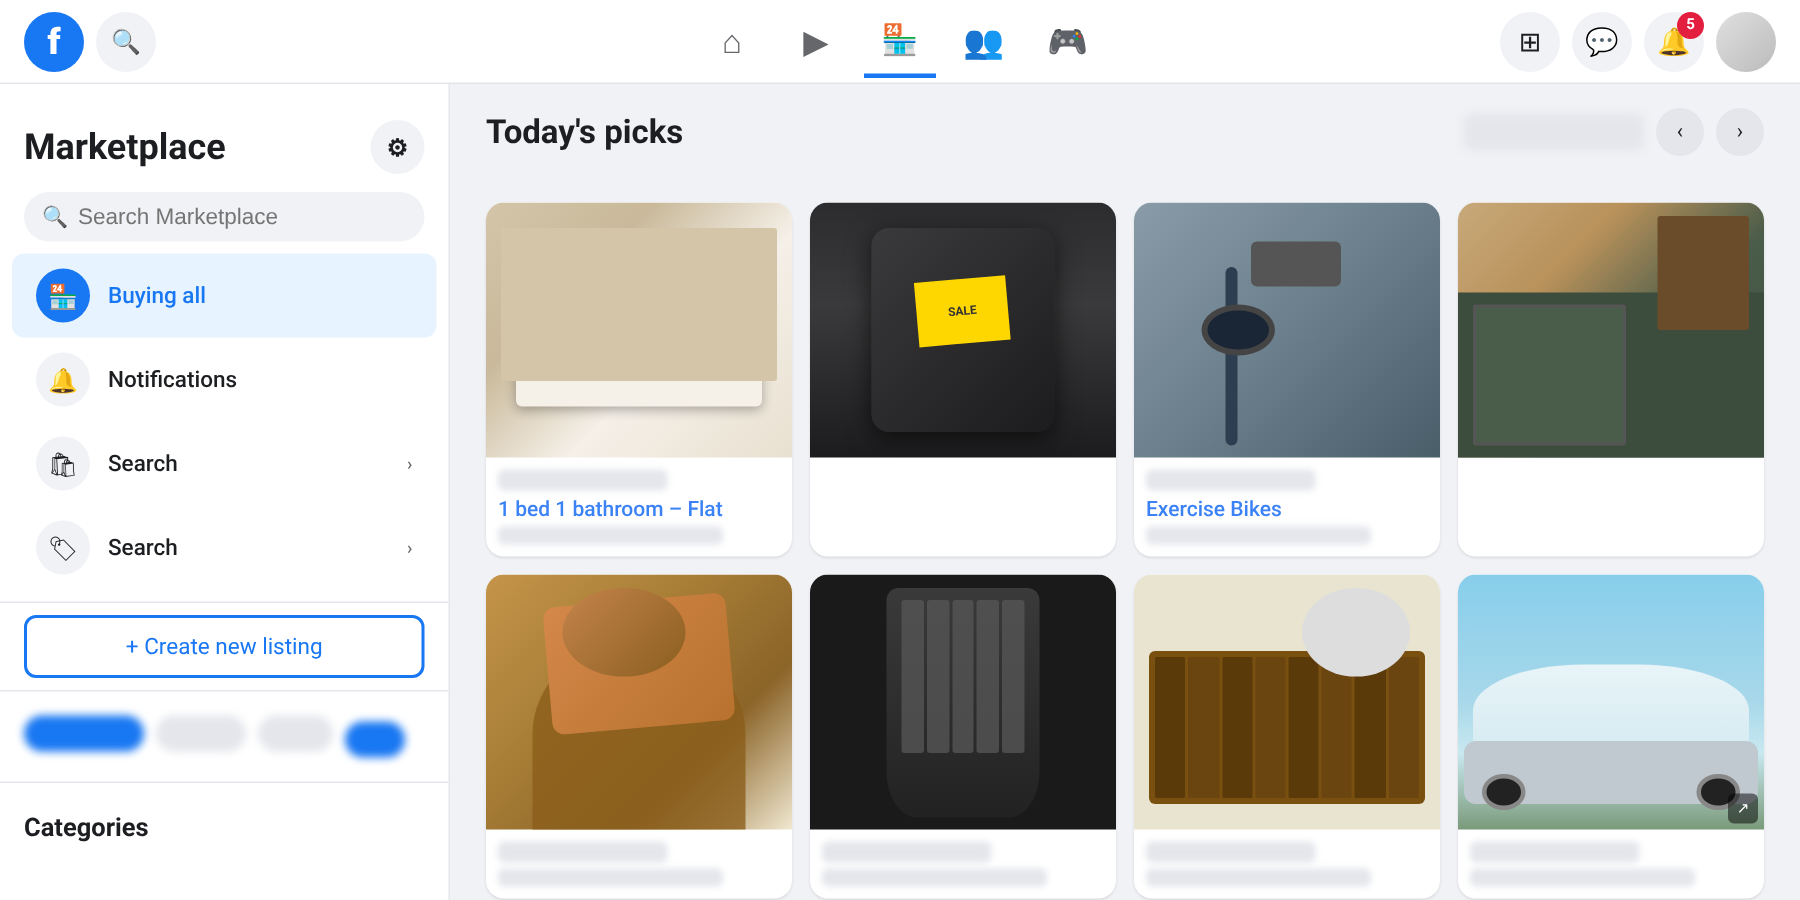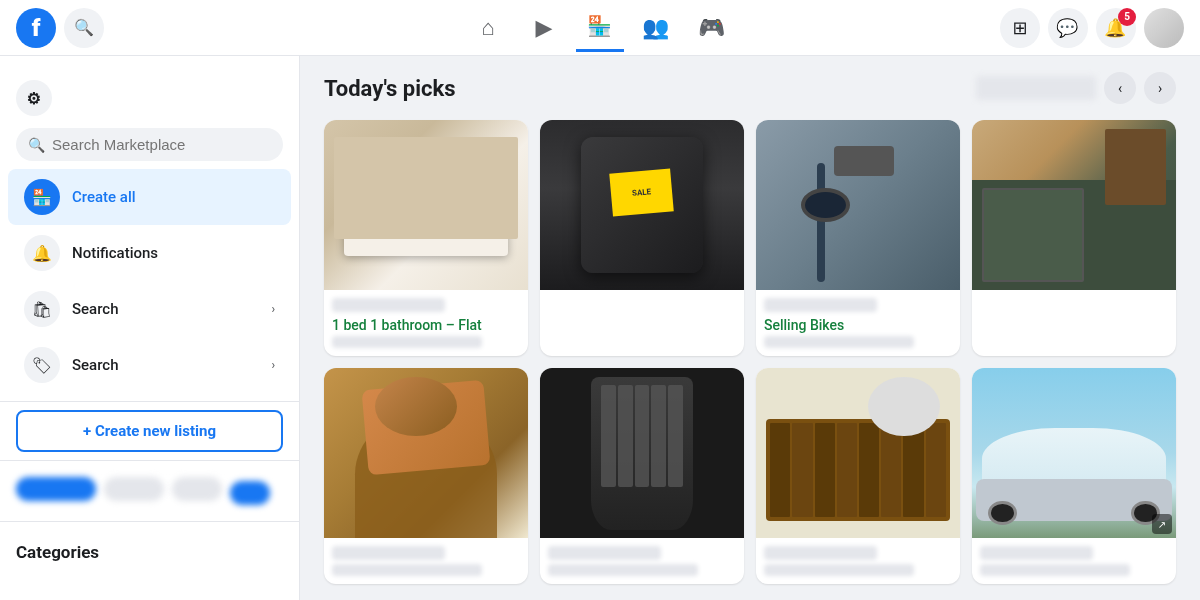--- a/index.html
+++ b/index.html
@@ -32,42 +32,42 @@
     .sidebar-title { font-size: 24px; font-weight: 700; padding: 8px 16px 12px; display: flex; align-items: center; justify-content: space-between; }
     .sidebar-gear { width: 36px; height: 36px; background: #f0f2f5; border-radius: 50%; display: flex; align-items: center; justify-content: center; cursor: pointer; font-size: 16px; color: #1c1e21; }
     .sidebar-search { margin: 0 16px 8px; position: relative; }
     .sidebar-search input { width: 100%; padding: 8px 12px 8px 36px; border-radius: 20px; border: none; background: #f0f2f5; font-size: 15px; outline: none; color: #0369a1; }
     .sidebar-search .search-icon { position: absolute; left: 12px; top: 50%; transform: translateY(-50%); color: #65676b; font-size: 14px; }
     .sidebar-nav-item { display: flex; align-items: center; gap: 12px; padding: 10px 16px; cursor: pointer; border-radius: 8px; margin: 0 8px; font-size: 15px; font-weight: 500; }
     .sidebar-nav-item.active { background: #e7f3ff; color: #1877f2; }
     .sidebar-nav-item.active .nav-item-icon { background: #1877f2; color: #fff; }
     .nav-item-icon { width: 36px; height: 36px; border-radius: 50%; background: #f0f2f5; display: flex; align-items: center; justify-content: center; font-size: 16px; flex-shrink: 0; }
     .nav-item-chevron { margin-left: auto; color: #65676b; font-size: 12px; }
-    .create-listing-btn { margin: 8px 16px; padding: 10px; border: 2px solid #1877f2; border-radius: 8px; color: #1877f2; font-weight: 700; font-size: 15px; cursor: pointer; text-align: center; background: #fff; }
+    .create-listing-btn { margin: 8px 16px; padding: 10px; border: 2px solid #1877f2; border-radius: 8px; color: #1877f2; font-weight: 400; font-size: 15px; cursor: pointer; text-align: center; background: #fff; }
     .sidebar-section-title { font-size: 17px; font-weight: 700; padding: 12px 16px 8px; }
     .sidebar-divider { height: 1px; background: #e4e6eb; margin: 8px 0; }
     .filter-tags { padding: 8px 16px; display: flex; gap: 8px; flex-wrap: wrap; }
     .filter-tag { background: #1877f2; color: #fff; border-radius: 16px; padding: 4px 12px; font-size: 13px; font-weight: 600; }
     .filter-tag.light { background: #e4e6eb; color: #1c1e21; }
 
     
     .main-content { flex: 1; overflow-y: auto; padding: 16px 24px; background: #f0f2f5; }
-    .section-header { display: flex; align-items: center; justify-content: space-between; margin-bottom: 16px; }
+    .section-header { display: flex; align-items: center; justify-content: space-between; margin-bottom: 31px; }
     .section-title { font-size: 22px; font-weight: 700; }
     .section-nav { display: flex; gap: 8px; align-items: center; }
     .nav-arrow-btn { width: 32px; height: 32px; border-radius: 50%; background: #e4e6eb; display: flex; align-items: center; justify-content: center; cursor: pointer; font-size: 14px; color: #1c1e21; }
     .blurred-nav { width: 120px; height: 24px; background: #e4e6eb; border-radius: 4px; filter: blur(3px); }
 
     
     .listings-grid { display: grid; grid-template-columns: repeat(4, 1fr); gap: 12px; }
     .listing-card { background: #fff; border-radius: 12px; overflow: hidden; cursor: pointer; box-shadow: 0 1px 2px rgba(0,0,0,0.1); }
     .listing-img-placeholder { width: 100%; aspect-ratio: 1; display: flex; align-items: center; justify-content: center; font-size: 40px; }
     .listing-info { padding: 8px; }
     .listing-price-blur { height: 14px; background: #e4e6eb; border-radius: 4px; width: 60%; margin-bottom: 4px; filter: blur(2px); }
-    .listing-title { font-size: 14px; font-weight: 500; color: #15803d; line-height: 1.3; margin-bottom: 2px; }
+    .listing-title { font-size: 14px; font-weight: 500; color: #3b82f6; line-height: 1.3; margin-bottom: 2px; }
     .listing-sub-blur { height: 12px; background: #e4e6eb; border-radius: 4px; width: 80%; filter: blur(2px); }
 
     
     .img-bed { background: linear-gradient(135deg, #d4c5a9 0%, #c9b99a 30%, #f5f0e8 60%, #e8e0d0 100%); position: relative; }
     .img-phone { background: linear-gradient(180deg, #2c2c2e 0%, #3a3a3c 40%, #1c1c1e 100%); position: relative; }
     .img-bike { background: linear-gradient(135deg, #8a9ba8 0%, #6b7f8c 50%, #4a5e6a 100%); }
     .img-aga { background: linear-gradient(135deg, #c8a97a 0%, #b8915a 30%, #4a5c4a 60%, #3d4d3d 100%); }
     .img-chair { background: linear-gradient(135deg, #c4944a 0%, #a67c35 40%, #8b6428 70%, #f0e8d0 100%); }
     .img-sculpture { background: linear-gradient(135deg, #2c2c2c 0%, #4a4a4a 50%, #1a1a1a 100%); }
     .img-bedframe { background: linear-gradient(135deg, #8b6914 0%, #6b4f0f 40%, #f5f0e0 60%, #ddd 100%); }
@@ -119,33 +119,34 @@
     <div class="avatar-btn">
         <div class="avatar-inner"></div>
       </div>
   </div>
 </nav>
 
 <div class="layout">
 
   <aside class="sidebar">
     <div class="sidebar-title">
+      <span>Marketplace</span>
       <div class="sidebar-gear">
         <span>⚙</span>
       </div>
     </div>
 
     <div class="sidebar-search">
       <span class="search-icon">🔍</span>
       <input type="text" placeholder="Search Marketplace" style="">
     </div>
 
     <div class="sidebar-nav-item active">
       <div class="nav-item-icon">🏪</div>
-      <span>Create all</span>
+      <span>Buying all</span>
     </div>
 
     <div class="sidebar-nav-item">
       <div class="nav-item-icon">🔔</div>
       <span>Notifications</span>
     </div>
 
     <div class="sidebar-nav-item">
       <div class="nav-item-icon">🛍</div>
       <span>Search</span>
@@ -209,21 +210,21 @@
       </div>
 
       <div class="listing-card">
         <div class="listing-img-placeholder img-bike" style="height:170px; position:relative;">
           <div style="position:absolute; bottom:5%; left:30%; width:8px; height:70%; background:#2c3e50; border-radius:4px;"></div>
           <div style="position:absolute; bottom:40%; left:22%; width:24%; height:20%; background:#1a2636; border-radius:50%; border: 4px solid #444;"></div>
           <div style="position:absolute; top:15%; left:38%; width:60px; height:30px; background:#555; border-radius:4px;"></div>
         </div>
         <div class="listing-info">
           <div class="listing-price-blur"></div>
-          <div class="listing-title">Selling Bikes</div>
+          <div class="listing-title">Exercise Bikes</div>
           <div class="listing-sub-blur"></div>
         </div>
       </div>
 
       <div class="listing-card">
         <div class="listing-img-placeholder img-aga" style="height:170px; position:relative;">
           <div style="position:absolute; bottom:0; left:0; right:0; height:65%; background: #3d4d3d;"></div>
           <div style="position:absolute; bottom:5%; left:5%; width:50%; height:55%; background:#4a5c4a; border: 2px solid #555; border-radius:2px;"></div>
           <div style="position:absolute; top:5%; right:5%; width:30%; height:45%; background:#6b4c2a; border-radius:2px;"></div>
         </div>

